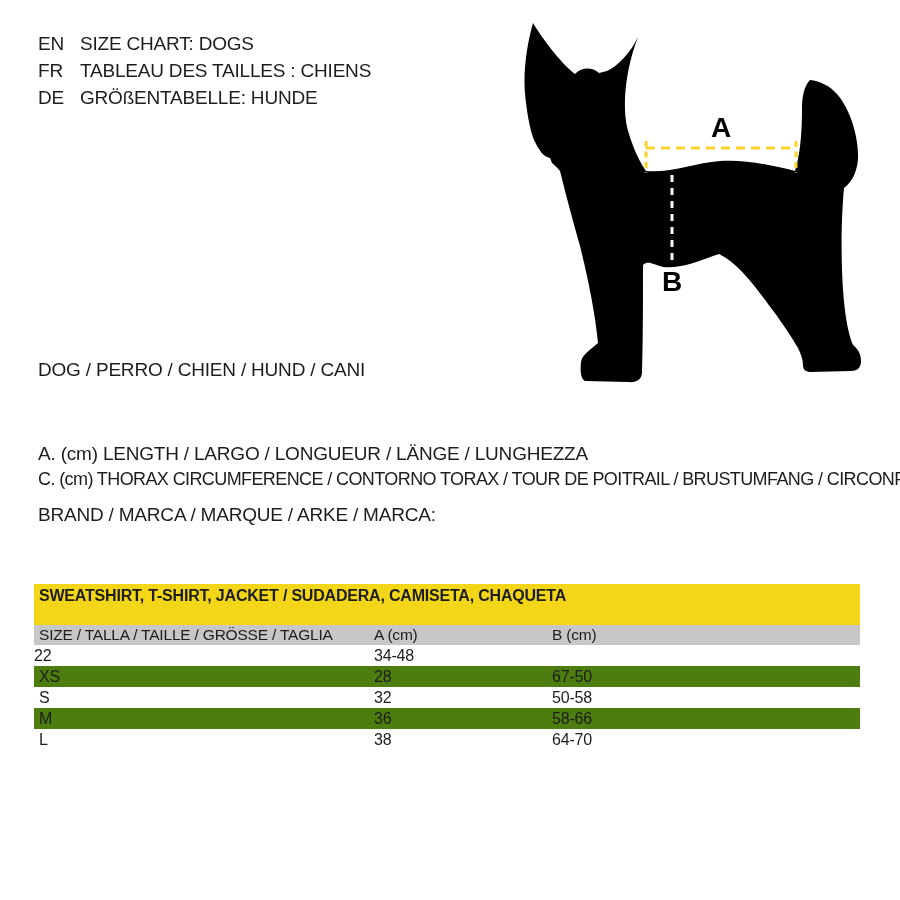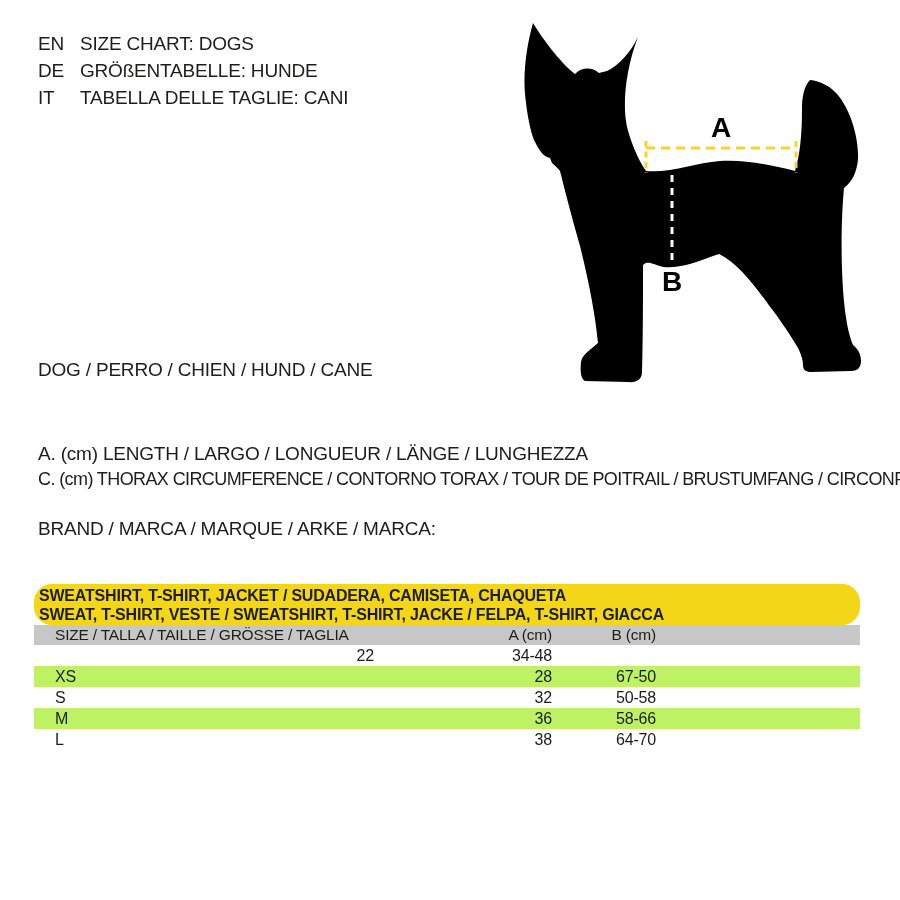--- a/index.html
+++ b/index.html
@@ -36,68 +36,67 @@
     text-align: center;
   }
   .measure-label.a { left: 206px; top: 104px; }
   .measure-label.b { left: 157px; top: 258px; }
 
   
   .caption { position: absolute; left: 38px; font-size: 19px; white-space: nowrap; }
   .dog-caption     { top: 359px; }
   .measure-a-desc  { top: 443px; }
   .measure-c-desc  { top: 469px; font-size: 18px; letter-spacing: -0.6px; }
-  .brand-line      { top: 518px; }
+  .brand-line      { top: 504px; }
 
   
   .size-table { position: absolute; left: 34px; top: 584px; width: 826px; }
   .banner {
     background: #F3D618;
     height: 41px;
     padding: 2px 0 0 5px;
     box-sizing: border-box;
-    border-radius: 18px;
   }
   .banner div {
     font-size: 16px;
     font-weight: bold;
     line-height: 19px;
     white-space: nowrap;
   }
   .trow {
     display: grid;
     grid-template-columns: 340px 178px 104px 1fr;
     align-items: center;
     height: 21px;
     font-size: 16px;
     white-space: nowrap;
   }
-  .trow .cell-size { padding-left: 21px; }
-  .trow .cell-a, .trow .cell-b { text-align: right; }
+  .trow .cell-size { padding-left: 5px; }
+  .trow .cell-a, .trow .cell-b { text-align: left; }
   .thead {
     background: #C7C7C7;
     height: 20px;
     font-size: 15.5px;
   }
-  .trow.alt { background: #bef264; }
+  .trow.alt { background: #4d7c0f; }
 </style>
 </head>
 <body>
 
 <div class="canvas">
 
   <div class="lang-block">
     <div class="lang-row">
       <span class="lang-code">EN</span><span>SIZE CHART: DOGS</span>
     </div>
     <div class="lang-row">
-      <span class="lang-code">DE</span><span>GRÖßENTABELLE: HUNDE</span>
+      <span class="lang-code">FR</span><span>TABLEAU DES TAILLES : CHIENS</span>
     </div>
     <div class="lang-row">
-      <span class="lang-code">IT</span><span>TABELLA DELLE TAGLIE: CANI</span>
+      <span class="lang-code">DE</span><span>GRÖßENTABELLE: HUNDE</span>
     </div>
   </div>
 
   <div class="dog-figure">
     <svg viewBox="0 0 400 400" width="400" height="400">
       <path fill="#000000" d="
         M33,13
         C27,34 23,61 25,84
         C27,104 30,120 34,130
         C37,136 39,139 41,142
@@ -139,29 +138,28 @@
         Z"></path>
       <line x1="146" y1="138" x2="296" y2="138" stroke="#FCD32B" stroke-width="3" stroke-dasharray="9 6"></line>
       <line x1="146" y1="131" x2="146" y2="163" stroke="#FCD32B" stroke-width="3" stroke-dasharray="6 4.5"></line>
       <line x1="296" y1="131" x2="296" y2="163" stroke="#FCD32B" stroke-width="3" stroke-dasharray="6 4.5"></line>
       <line x1="172" y1="165" x2="172" y2="252" stroke="#ffffff" stroke-width="3" stroke-dasharray="7 6"></line>
     </svg>
     <div class="measure-label a">A</div>
     <div class="measure-label b">B</div>
   </div>
 
-  <div class="caption dog-caption">DOG / PERRO / CHIEN / HUND / CANE</div>
+  <div class="caption dog-caption">DOG / PERRO / CHIEN / HUND / CANI</div>
   <div class="caption measure-a-desc">A. (cm) LENGTH / LARGO / LONGUEUR / LÄNGE / LUNGHEZZA</div>
   <div class="caption measure-c-desc">C. (cm) THORAX CIRCUMFERENCE / CONTORNO TORAX / TOUR DE POITRAIL / BRUSTUMFANG / CIRCONFERENZA TORACE</div>
   <div class="caption brand-line">BRAND / MARCA / MARQUE / ARKE / MARCA:</div>
 
   <div class="size-table">
     <div class="banner">
       <div>SWEATSHIRT, T-SHIRT, JACKET / SUDADERA, CAMISETA, CHAQUETA</div>
-      <div>SWEAT, T-SHIRT, VESTE / SWEATSHIRT, T-SHIRT, JACKE / FELPA, T-SHIRT, GIACCA</div>
     </div>
     <div class="trow thead">
       <span class="cell-size">SIZE / TALLA / TAILLE / GRÖSSE / TAGLIA</span>
       <span class="cell-a">A (cm)</span>
       <span class="cell-b">B (cm)</span>
       <span></span>
     </div>
     <div class="trow">
       <span class="cell-a">22</span>
       <span class="cell-b">34-48</span>

